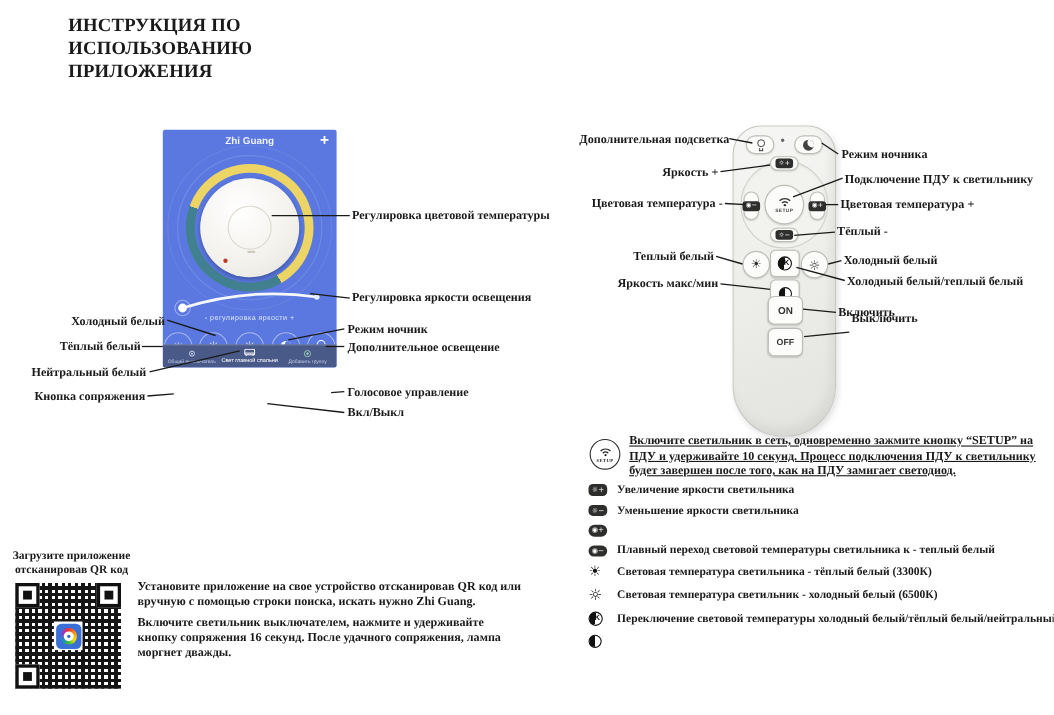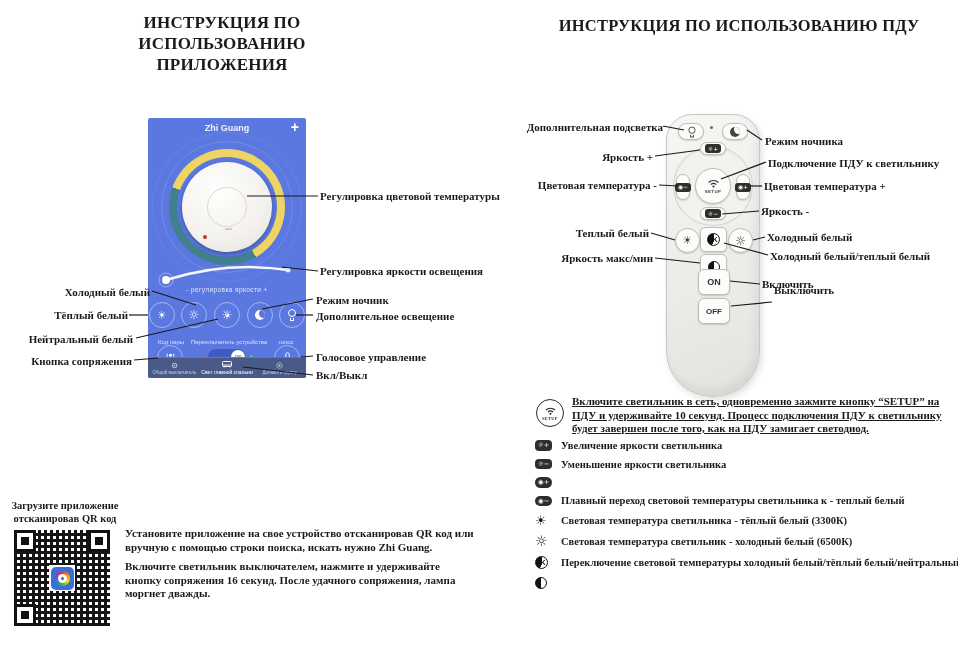--- a/index.html
+++ b/index.html
@@ -1,33 +1,33 @@
 <!DOCTYPE html>
 <html><head>
 <meta charset="utf-8">
 <style>
   * { margin:0; padding:0; box-sizing:border-box; }
   html,body { background:#fff; }
   #canvas { position:relative; width:958px; height:650px; background:#fff; overflow:hidden;
             font-family:"Liberation Serif", serif; color:#1a1a1a; }
 
   
-  .title { position:absolute; font-weight:bold; text-align:center; letter-spacing:.2px; }
+  .title { position:absolute; font-weight:bold; text-align:left; letter-spacing:.2px; }
   #title-left  { left:62px;  top:12px; width:320px; font-size:17px; line-height:21px; }
   #title-right { left:548px; top:16px; width:382px; font-size:16.5px; }
 
   
   .co { position:absolute; font-size:11px; font-weight:bold; white-space:nowrap; }
   .co.r { text-align:right; }
 
   
   #lines { position:absolute; left:0; top:0; width:958px; height:650px; pointer-events:none; }
 
   
-  #phone { position:absolute; left:148px; top:118px; width:158px; height:260px;
+  #phone { position:absolute; left:148px; top:118px; width:158px; height:216px;
            background:#5a78e0; border-radius:2px; overflow:hidden;
            font-family:"Liberation Sans", sans-serif; }
   .ph-header { position:absolute; top:5px; left:0; width:100%; text-align:center;
                font-size:9px; font-weight:bold; color:#eef2ff; }
   .ph-plus { position:absolute; top:1px; right:7px; font-size:14px; color:#fff; font-weight:bold; }
   .glow { position:absolute; border-radius:50%; border:1px solid rgba(255,255,255,.14); }
   .glow.g1 { left:13px; top:23px; width:132px; height:132px; }
   .glow.g2 { left:4px;  top:14px; width:150px; height:150px; border-color:rgba(255,255,255,.08); }
   #dial { position:absolute; left:21px; top:31px; width:116px; height:116px; border-radius:50%;
           background:conic-gradient(from 290deg, #ecd564 0deg 220deg, #41808e 220deg 360deg); }
@@ -135,21 +135,20 @@
 </style>
 </head>
 <body>
 
 <div id="canvas">
 
   <div class="title" id="title-left">
     <div>ИНСТРУКЦИЯ ПО ИСПОЛЬЗОВАНИЮ</div>
     <div>ПРИЛОЖЕНИЯ</div>
   </div>
-  <div class="title" id="title-right">ИНСТРУКЦИЯ ПО ИСПОЛЬЗОВАНИЮ ПДУ</div>
 
   <div id="phone">
     <div class="ph-header">Zhi Guang</div>
     <div class="ph-plus">+</div>
 
     <div class="glow g1"></div>
     <div class="glow g2"></div>
     <div id="dial">
       <div id="dial-gap">
         <div id="knob">
@@ -325,21 +324,21 @@
 
   <div class="co r" style="right:295px; top:121px">Дополнительная подсветка</div>
   <div class="co r" style="right:305px; top:151px">Яркость +</div>
   <div class="co r" style="right:301px; top:179px">Цветовая температура -</div>
   <div class="co r" style="right:309px; top:227px">Теплый белый</div>
   <div class="co r" style="right:305px; top:252px">Яркость макс/мин</div>
 
   <div class="co" style="left:765px; top:135px">Режим ночника</div>
   <div class="co" style="left:768px; top:157px">Подключение ПДУ к светильнику</div>
   <div class="co" style="left:764px; top:180px">Цветовая температура +</div>
-  <div class="co" style="left:761px; top:205px">Яркость -</div>
+  <div class="co" style="left:761px; top:205px">Тёплый -</div>
   <div class="co" style="left:767px; top:231px">Холодный белый</div>
   <div class="co" style="left:770px; top:250px">Холодный белый/теплый белый</div>
   <div class="co" style="left:762px; top:278px">Включить</div>
   <div class="co" style="left:774px; top:284px">Выключить</div>
 
   <div id="setup-note-icon">
     <svg width="13" height="9" viewBox="0 0 24 18">
         <path d="M3 8 a13 13 0 0 1 18 0" fill="none" stroke="#222" stroke-width="2.2"></path>
         <path d="M7 12 a7.5 7.5 0 0 1 10 0" fill="none" stroke="#222" stroke-width="2.2"></path>
         <circle cx="12" cy="15.5" r="2" fill="#222"></circle>

